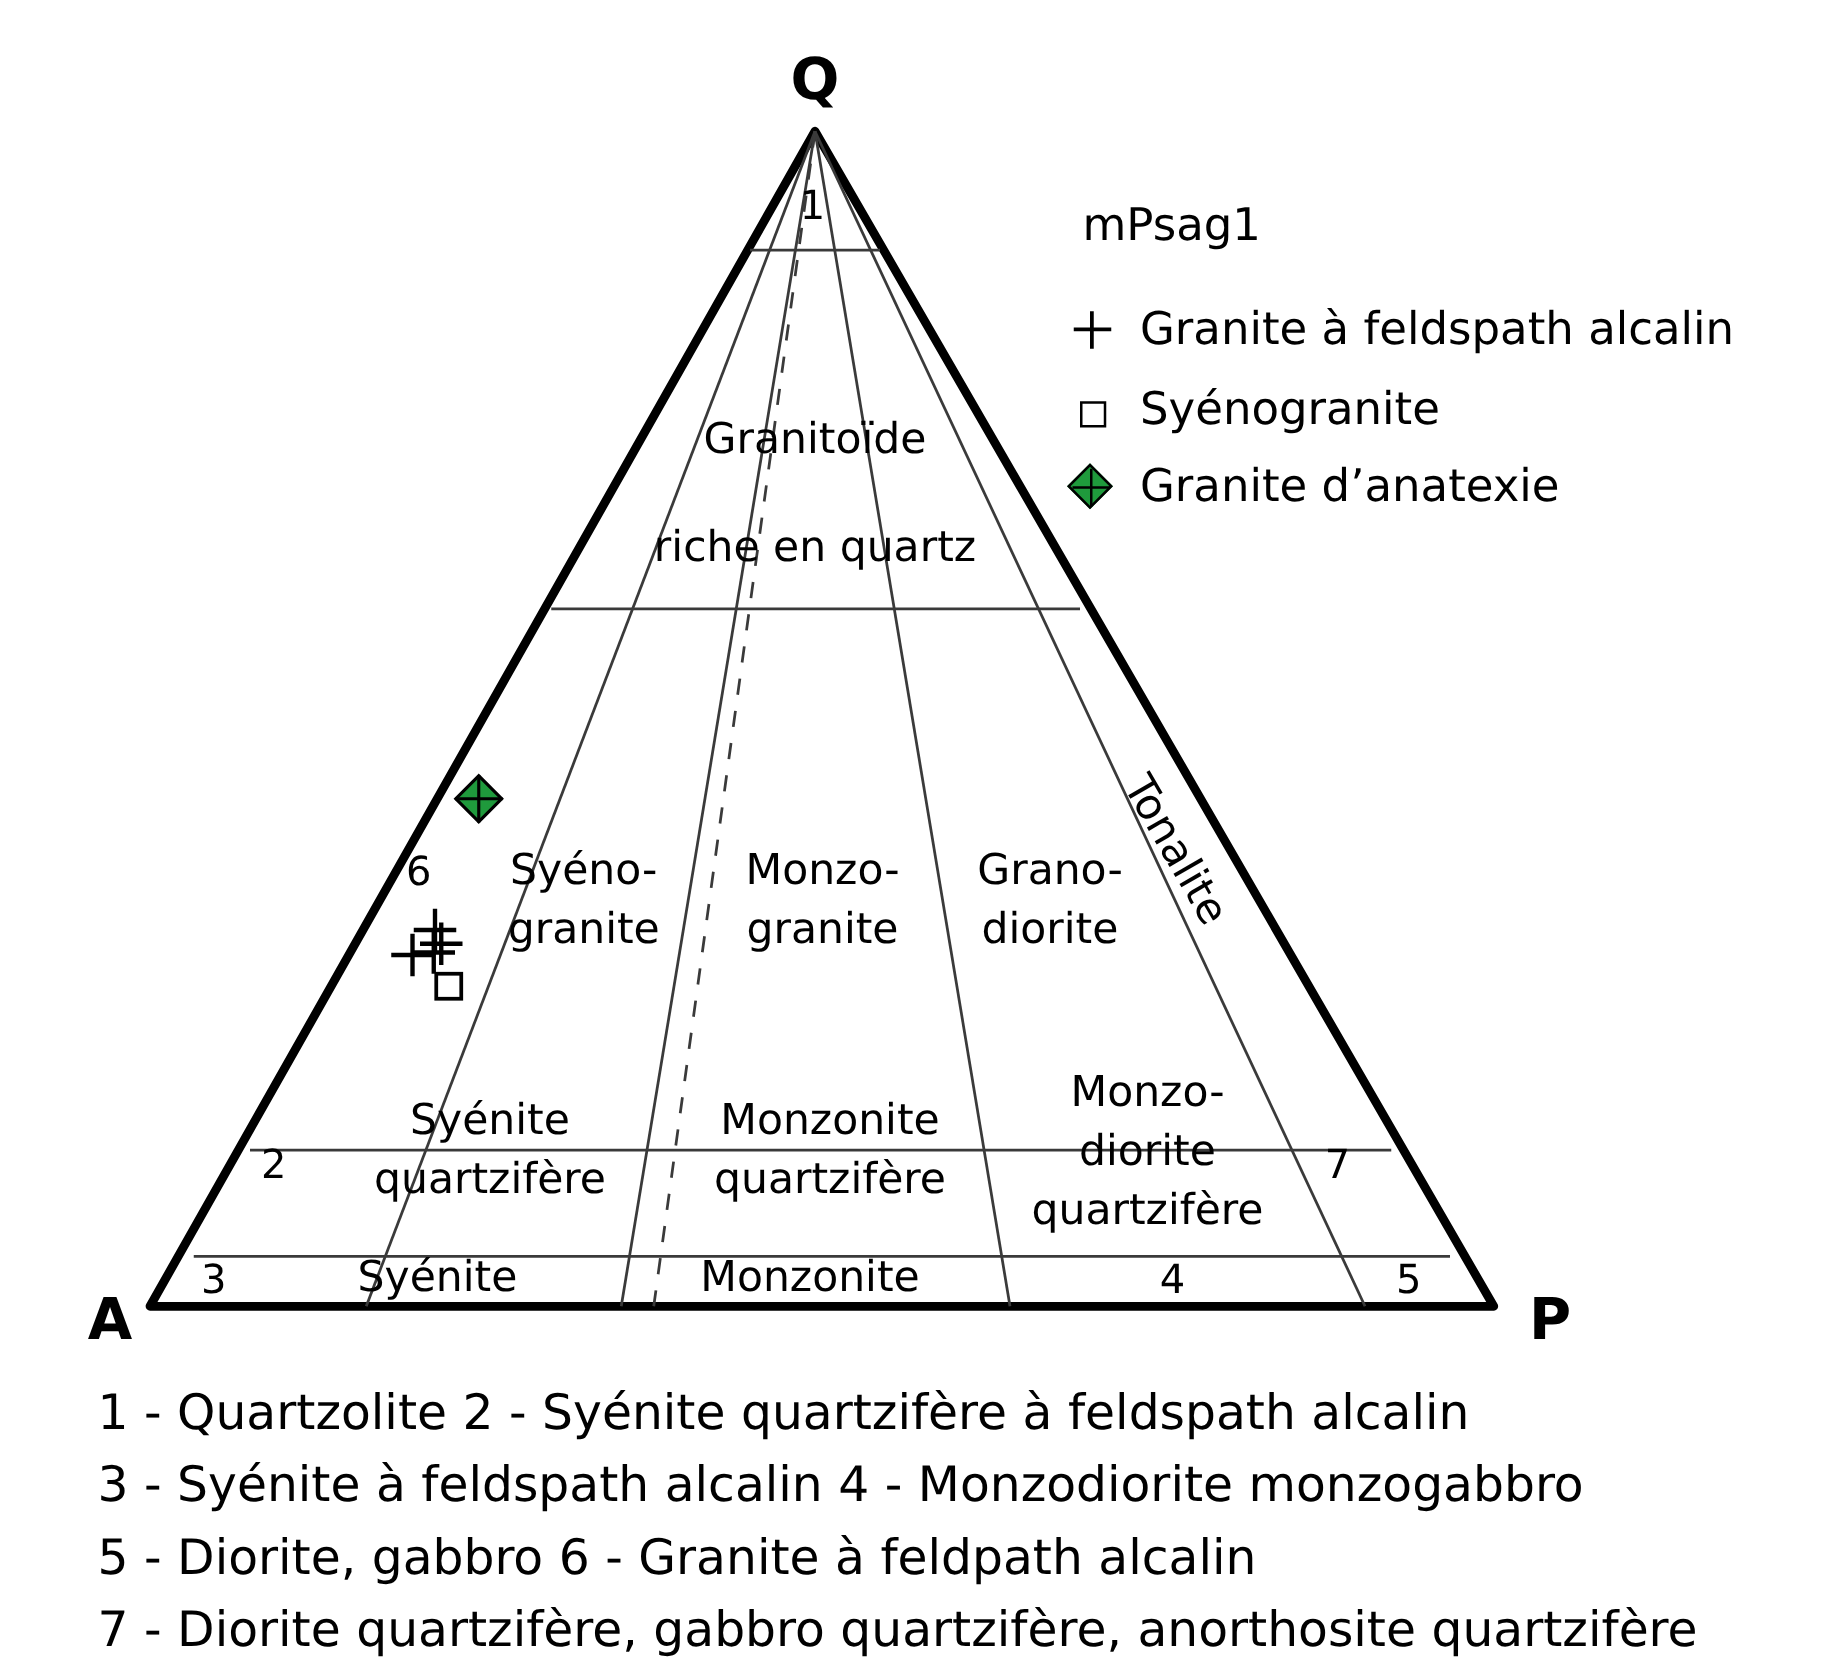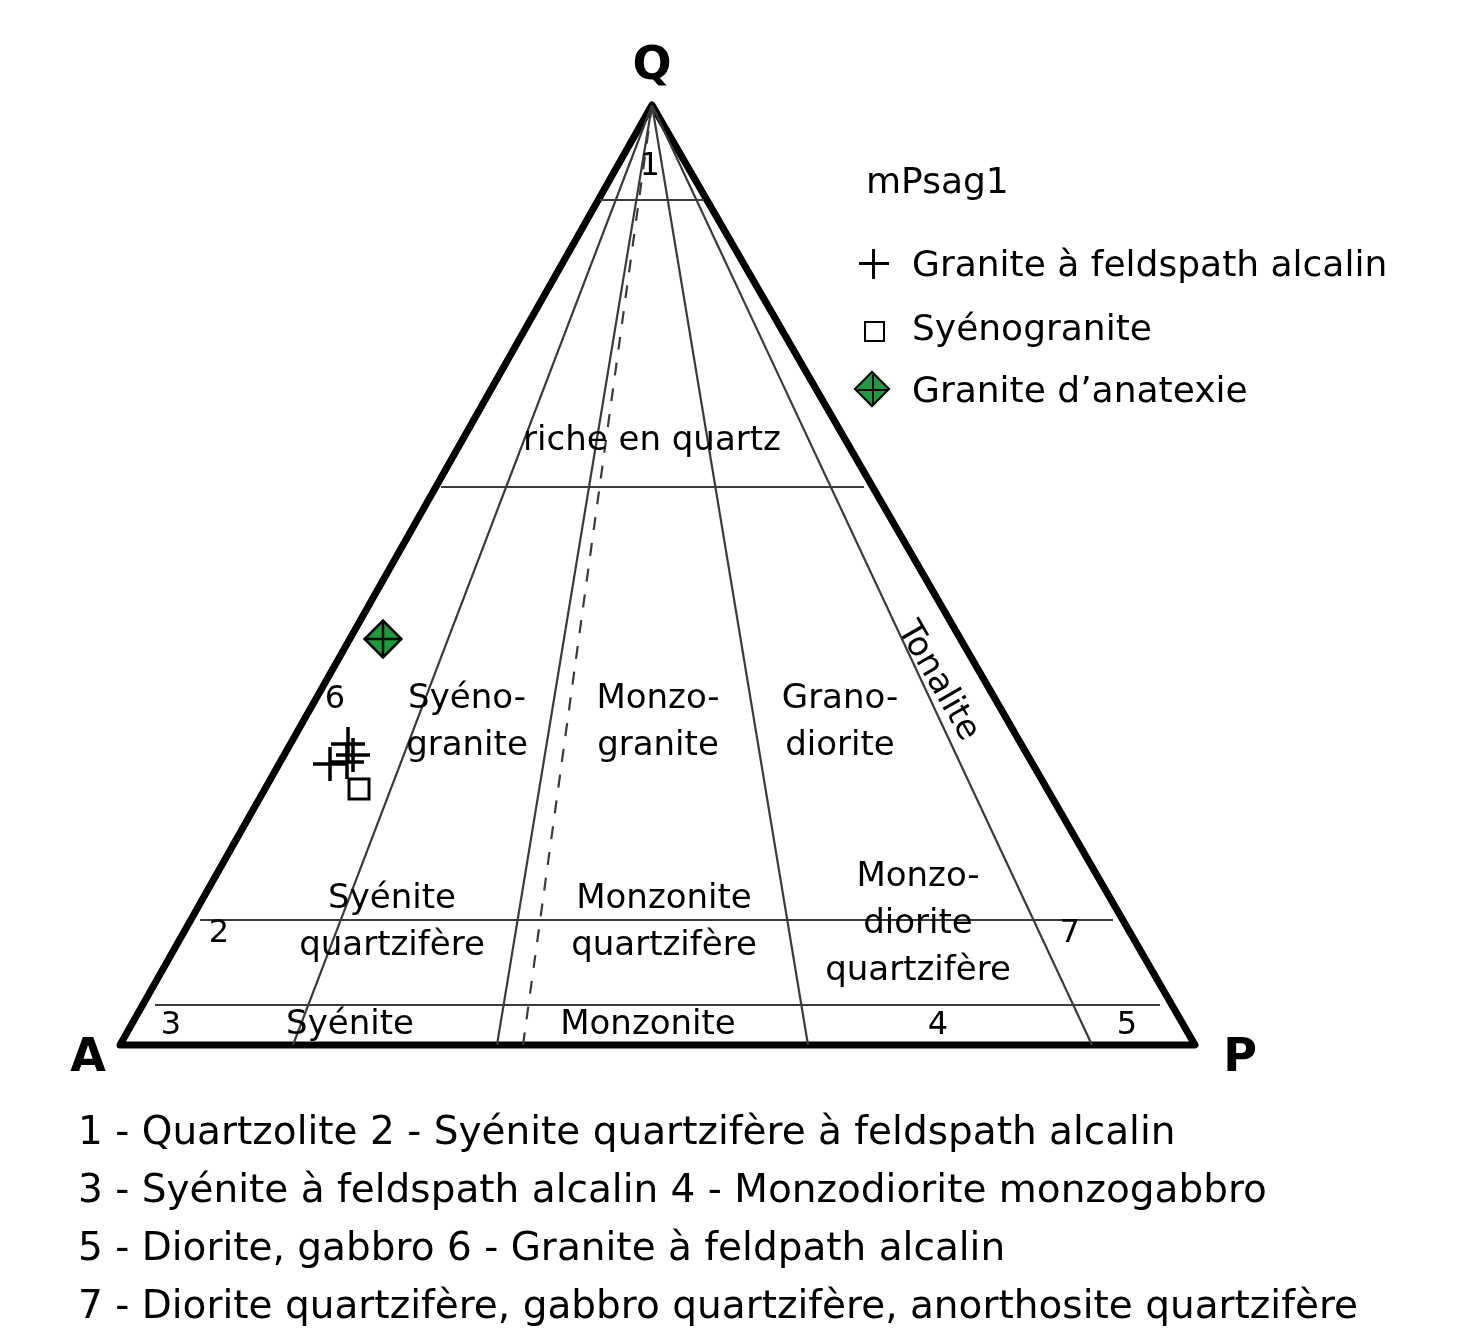--- a/index.html
+++ b/index.html
@@ -85,20 +85,21 @@
       </g>
     </g>
   </svg>
 
   <div class="lbl apex" style="left:612px;top:38px;width:80px;">Q</div>
   <div class="lbl apex" style="left:48px;top:1030px;width:80px;">A</div>
   <div class="lbl apex" style="left:1200px;top:1030px;width:80px;">P</div>
 
   <div class="lbl fieldnum" style="left:615px;top:147px;width:70px;">1</div>
 
+  <div class="lbl fieldname" style="left:472px;top:332px;width:360px;">Granitoïde</div>
   <div class="lbl fieldname" style="left:472px;top:379px;width:360px;margin-top:40px;">riche en quartz</div>
 
   <div class="lbl fieldnum" style="left:302px;top:680px;width:66px;">6</div>
 
   <div class="lbl fieldname" style="left:372px;top:677px;width:190px;">Syéno-</div>
   <div class="lbl fieldname" style="left:372px;top:724px;width:190px;">granite</div>
 
   <div class="lbl fieldname" style="left:560px;top:677px;width:196px;">Monzo-</div>
   <div class="lbl fieldname" style="left:560px;top:724px;width:196px;">granite</div>
 

